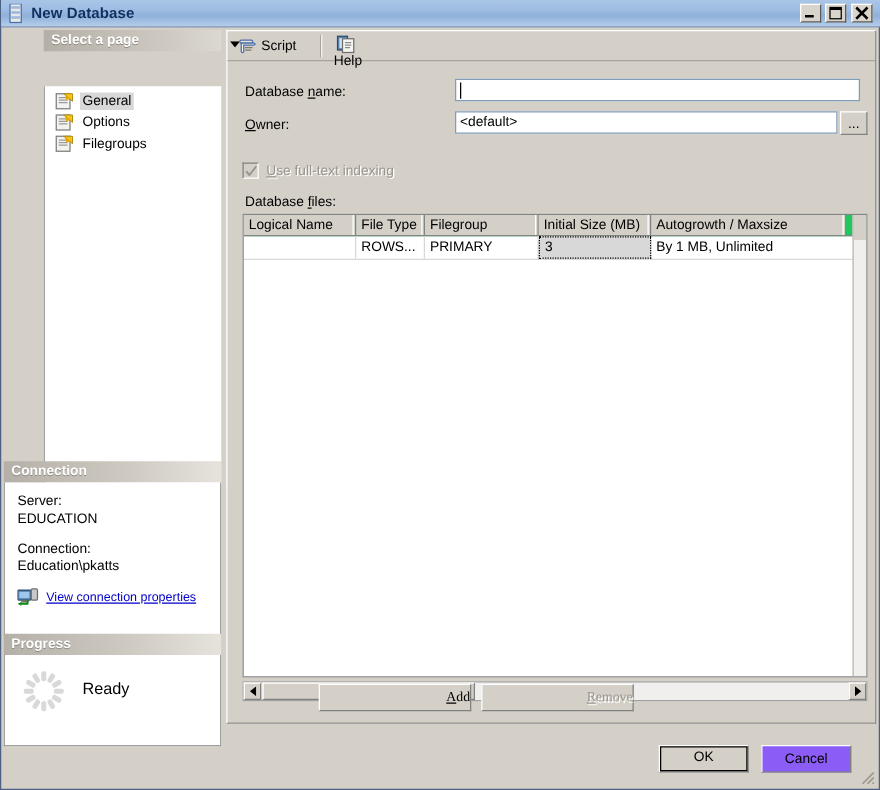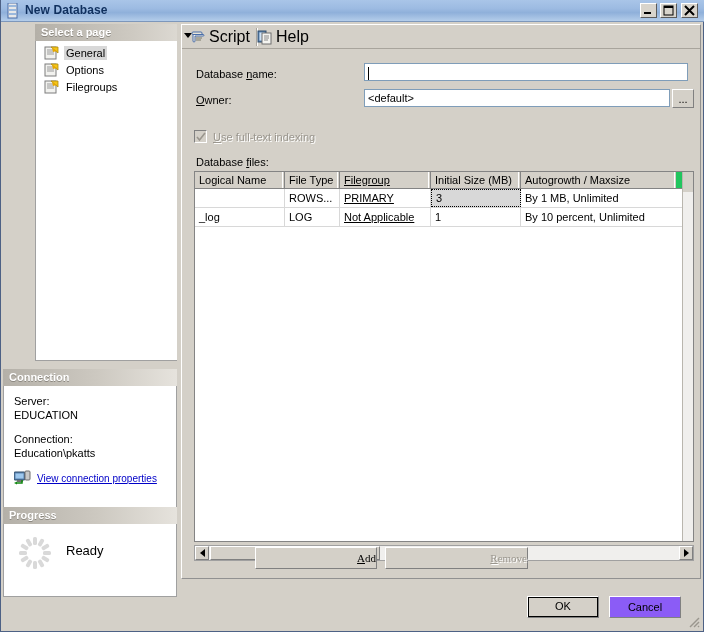--- a/index.html
+++ b/index.html
@@ -90,20 +90,21 @@
   }
   .panel-body {
     background: #ffffff;
     border: 1px solid #a0a0a0;
     border-top: none;
     box-sizing: border-box;
   }
   #pagetree-body {
     height: 320px;
     padding-top: 3px;
+    margin-top: 28px;
   }
   .tree-item {
     height: 17px;
     display: flex;
     align-items: center;
     padding-left: 8px;
     cursor: default;
   }
   .tree-icon {
     width: 16px; height: 16px;
@@ -185,24 +186,24 @@
   .tb-item {
     position: absolute;
     top: 2px;
     height: 20px;
     display: flex;
     align-items: center;
     padding: 0 3px;
     cursor: default;
   }
   .tb-icon { width: 16px; height: 16px; margin-right: 3px; }
-  .tb-label { font-size: 16px; }
+  .tb-label { font-size: 11px; }
   #tb-script { left: 5px; }
   #tb-arrow { left: 62px; top: 2px; width: 12px; height: 20px; display:flex; align-items:center; justify-content:center; cursor: default; }
-  #tb-help { left: 72px; }
+  #tb-help { left: 82px; flex-direction: column; }
   #tb-sep { position: absolute; left: 74px; top: 3px; width: 1px; height: 18px; }
 
   
   .form-label {
     position: absolute;
     font-size: 11px;
     white-space: nowrap;
   }
   .textbox {
     position: absolute;
@@ -318,21 +319,21 @@
     white-space: nowrap;
     cursor: default;
   }
   .td.selected-cell {
     background: #d8d8d8;
     border: 1px dotted #000000;
     line-height: 16px;
   }
   .c0 { width: 90px; }
   .c1 { width: 55px; }
-  .c2 { width: 91px; text-decoration: underline; }
+  .c2 { width: 91px; }
   .c3 { width: 90px; }
   .c4 { width: 155px; border-right: none; }
 
   
   #grid-vscroll {
     position: absolute;
     right: 0; top: 0;
     width: 11px;
     height: 369px;
     background: #f0efed;
@@ -391,21 +392,21 @@
     box-sizing: border-box;
     font-family: Liberation Serif, serif;
     font-size: 11px;
     text-align: right;
     cursor: default;
     color: #000000;
     padding: 0;
   }
   .btn.disabled { color: #9a968e; text-shadow: 1px 1px 0 #ffffff; }
   #btn-add { left: 254px; top: 547px; width: 122px; height: 22px; line-height: 20px; }
-  #btn-remove { left: 384px; top: 547px; width: 143px; height: 22px; line-height: 20px; }
+  #btn-remove { left: 384px; top: 547px; width: 122px; height: 22px; line-height: 20px; }
 
   
   #btn-ok {
     position: absolute;
     left: 526px; top: 596px;
     width: 72px; height: 22px;
     line-height: 19px;
     border: 1px solid;
     border-color: #ffffff #808080 #808080 #ffffff;
     outline: 1px solid #000000;
@@ -656,27 +657,20 @@
       </div>
 
       <div class="grid-row">
         <div class="td c0"></div>
         <div class="td c1">ROWS...</div>
         <div class="td c2">PRIMARY</div>
         <div class="td c3 selected-cell">3</div>
         <div class="td c4">By 1 MB, Unlimited</div>
       </div>
 
-      <div class="grid-row">
-        <div class="td c0">_log</div>
-        <div class="td c1">LOG</div>
-        <div class="td c2">Not Applicable</div>
-        <div class="td c3">1</div>
-        <div class="td c4">By 10 percent, Unlimited</div>
-      </div>
 
       <div id="grid-vscroll">
         <div class="vthumb"></div>
       </div>
     </div>
 
     <div id="hscroll">
       <div class="sb-arrow">
         <svg width="5" height="8" viewBox="0 0 5 8">
             <path d="M5 0 L5 8 L0 4 Z" fill="#000"></path>

